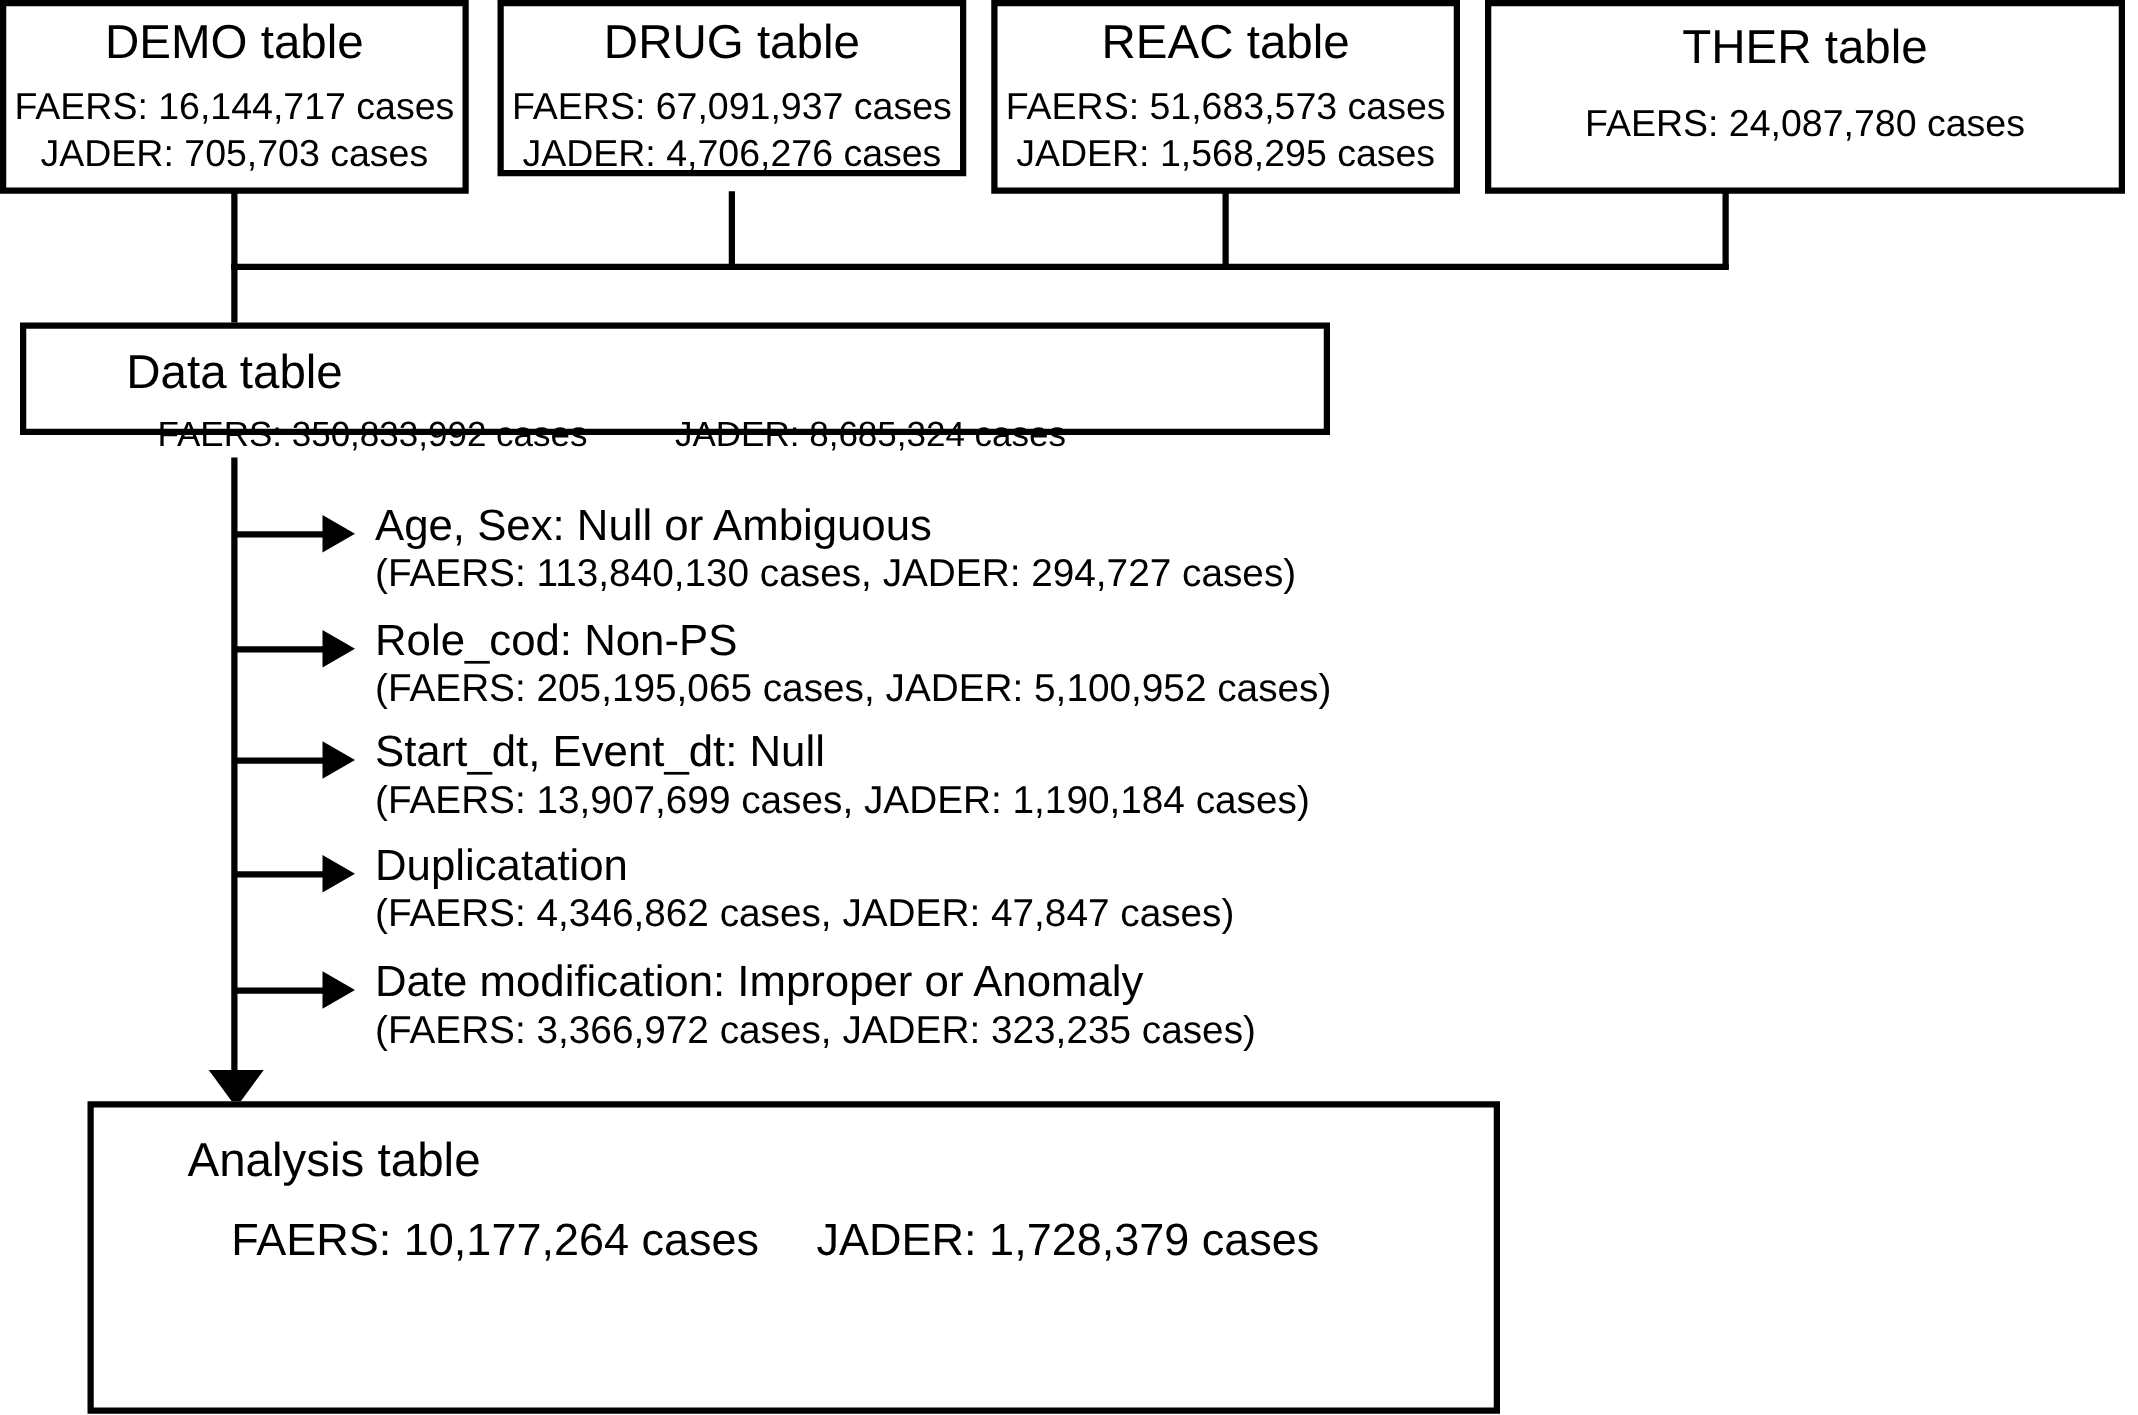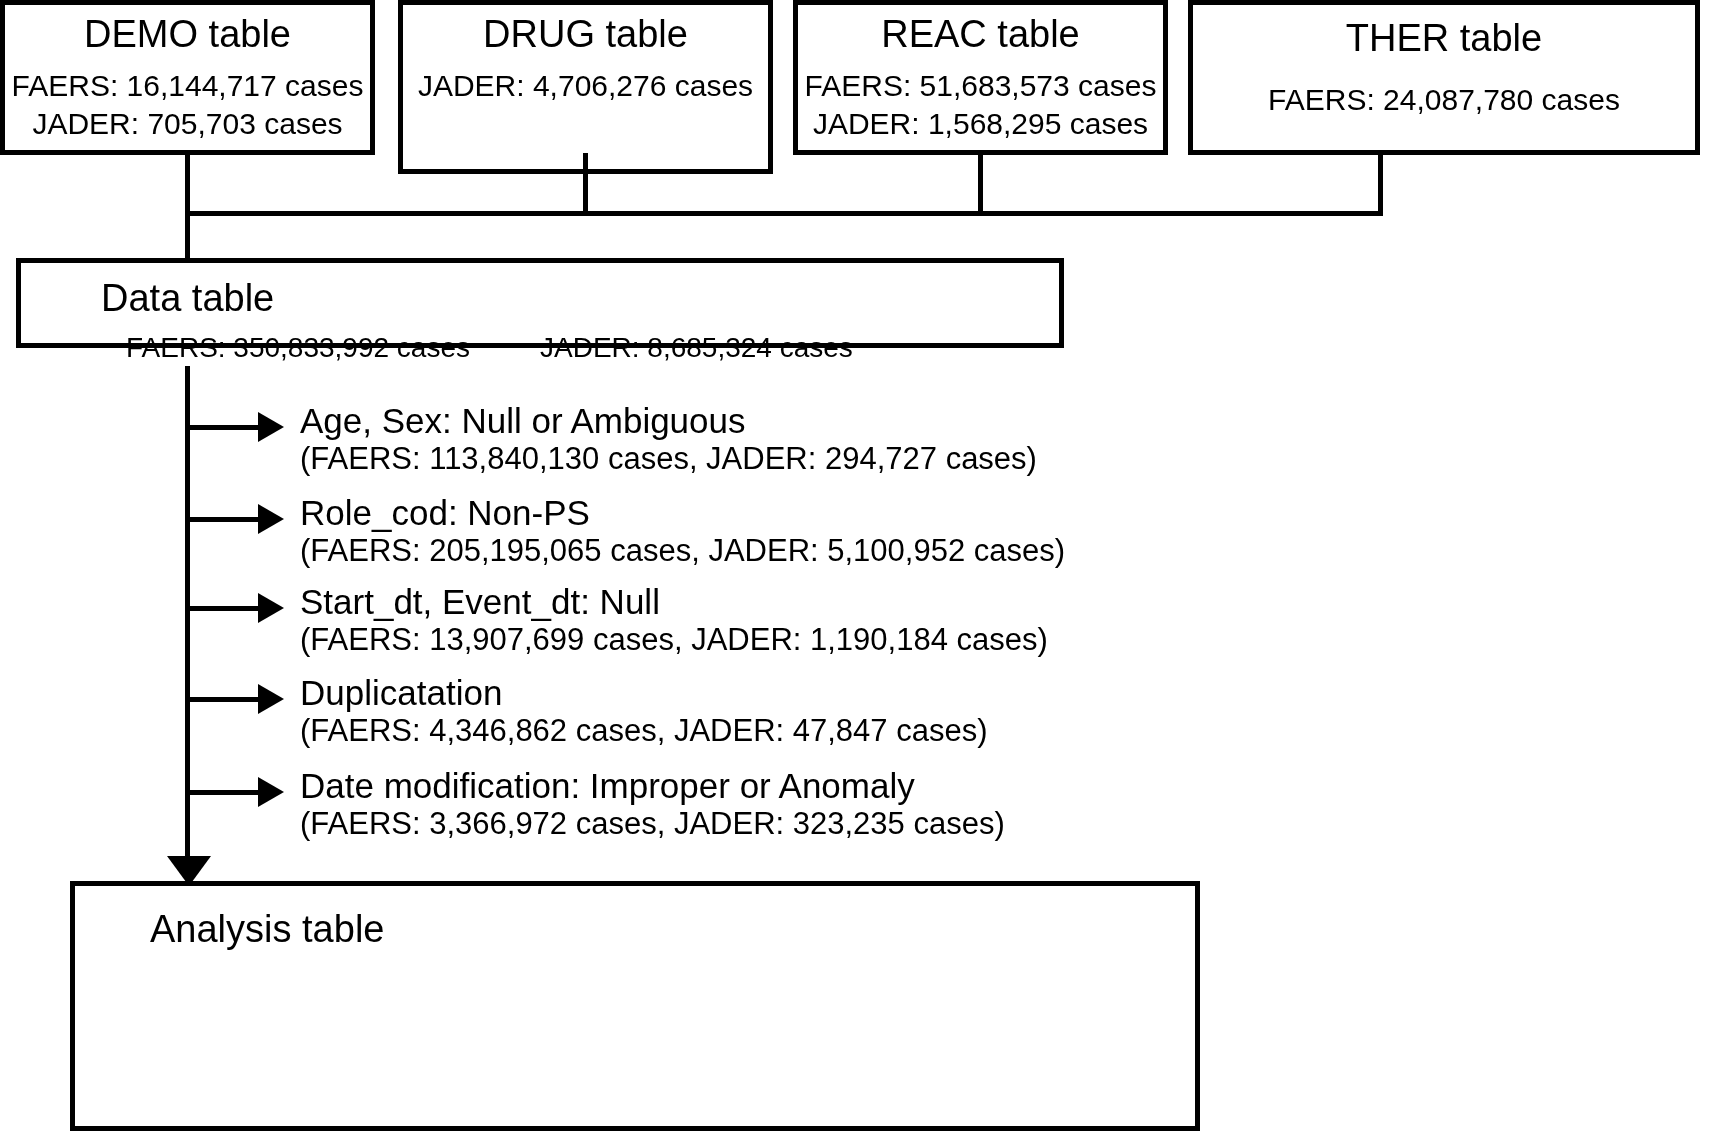--- a/index.html
+++ b/index.html
@@ -135,22 +135,23 @@
 <body>
 
 <div id="canvas">
 
   <div class="box src-box" id="src-0" style="left:0px; top:0px; width:375px; height:155px;">
     <div class="box-title">DEMO table</div>
     <div class="box-line">FAERS: 16,144,717 cases</div>
     <div class="box-line">JADER: 705,703 cases</div>
   </div>
 
-  <div class="box src-box" id="src-1" style="left:398px; top:0px; width:375px; height:174px;">
+  <div class="box src-box" id="src-1" style="left:398px; top:0px; width:375px; height:141px;">
     <div class="box-title">DRUG table</div>
+    <div class="box-line">FAERS: 67,091,937 cases</div>
     <div class="box-line">JADER: 4,706,276 cases</div>
   </div>
 
   <div class="box src-box" id="src-2" style="left:793px; top:0px; width:375px; height:155px;">
     <div class="box-title">REAC table</div>
     <div class="box-line">FAERS: 51,683,573 cases</div>
     <div class="box-line">JADER: 1,568,295 cases</div>
   </div>
 
   <div class="box src-box" id="src-3" style="left:1188px; top:0px; width:512px; height:155px; padding-top:14px;">
@@ -211,15 +212,19 @@
 
   <div class="arrow-shaft" style="left:188px; top:790px; width:72px;"></div>
   <div class="arrow-head" style="left:258px; top:777px;"></div>
   <div class="excl-row" style="left:300px; top:768px;">
     <div class="excl-title">Date modification: Improper or Anomaly</div>
     <div class="excl-counts">(FAERS: 3,366,972 cases, JADER: 323,235 cases)</div>
   </div>
 
   <div class="box" id="analysis-table-box" style="left:70px; top:881px; width:1130px; height:250px;">
     <div class="at-title">Analysis table</div>
+    <div class="at-counts">
+      <span class="faers">FAERS: 10,177,264 cases</span>
+      <span class="jader">JADER: 1,728,379 cases</span>
+    </div>
   </div>
 
 </div>
 
 </body></html>

